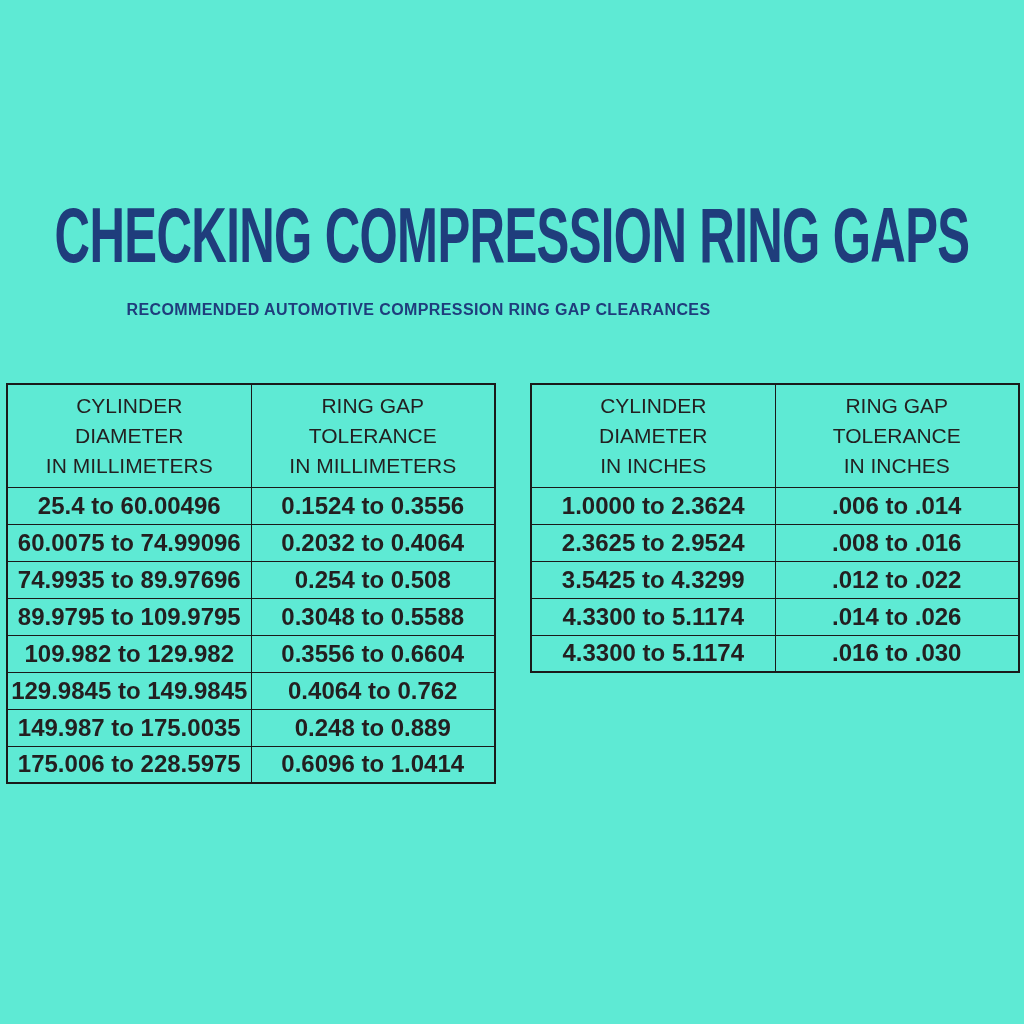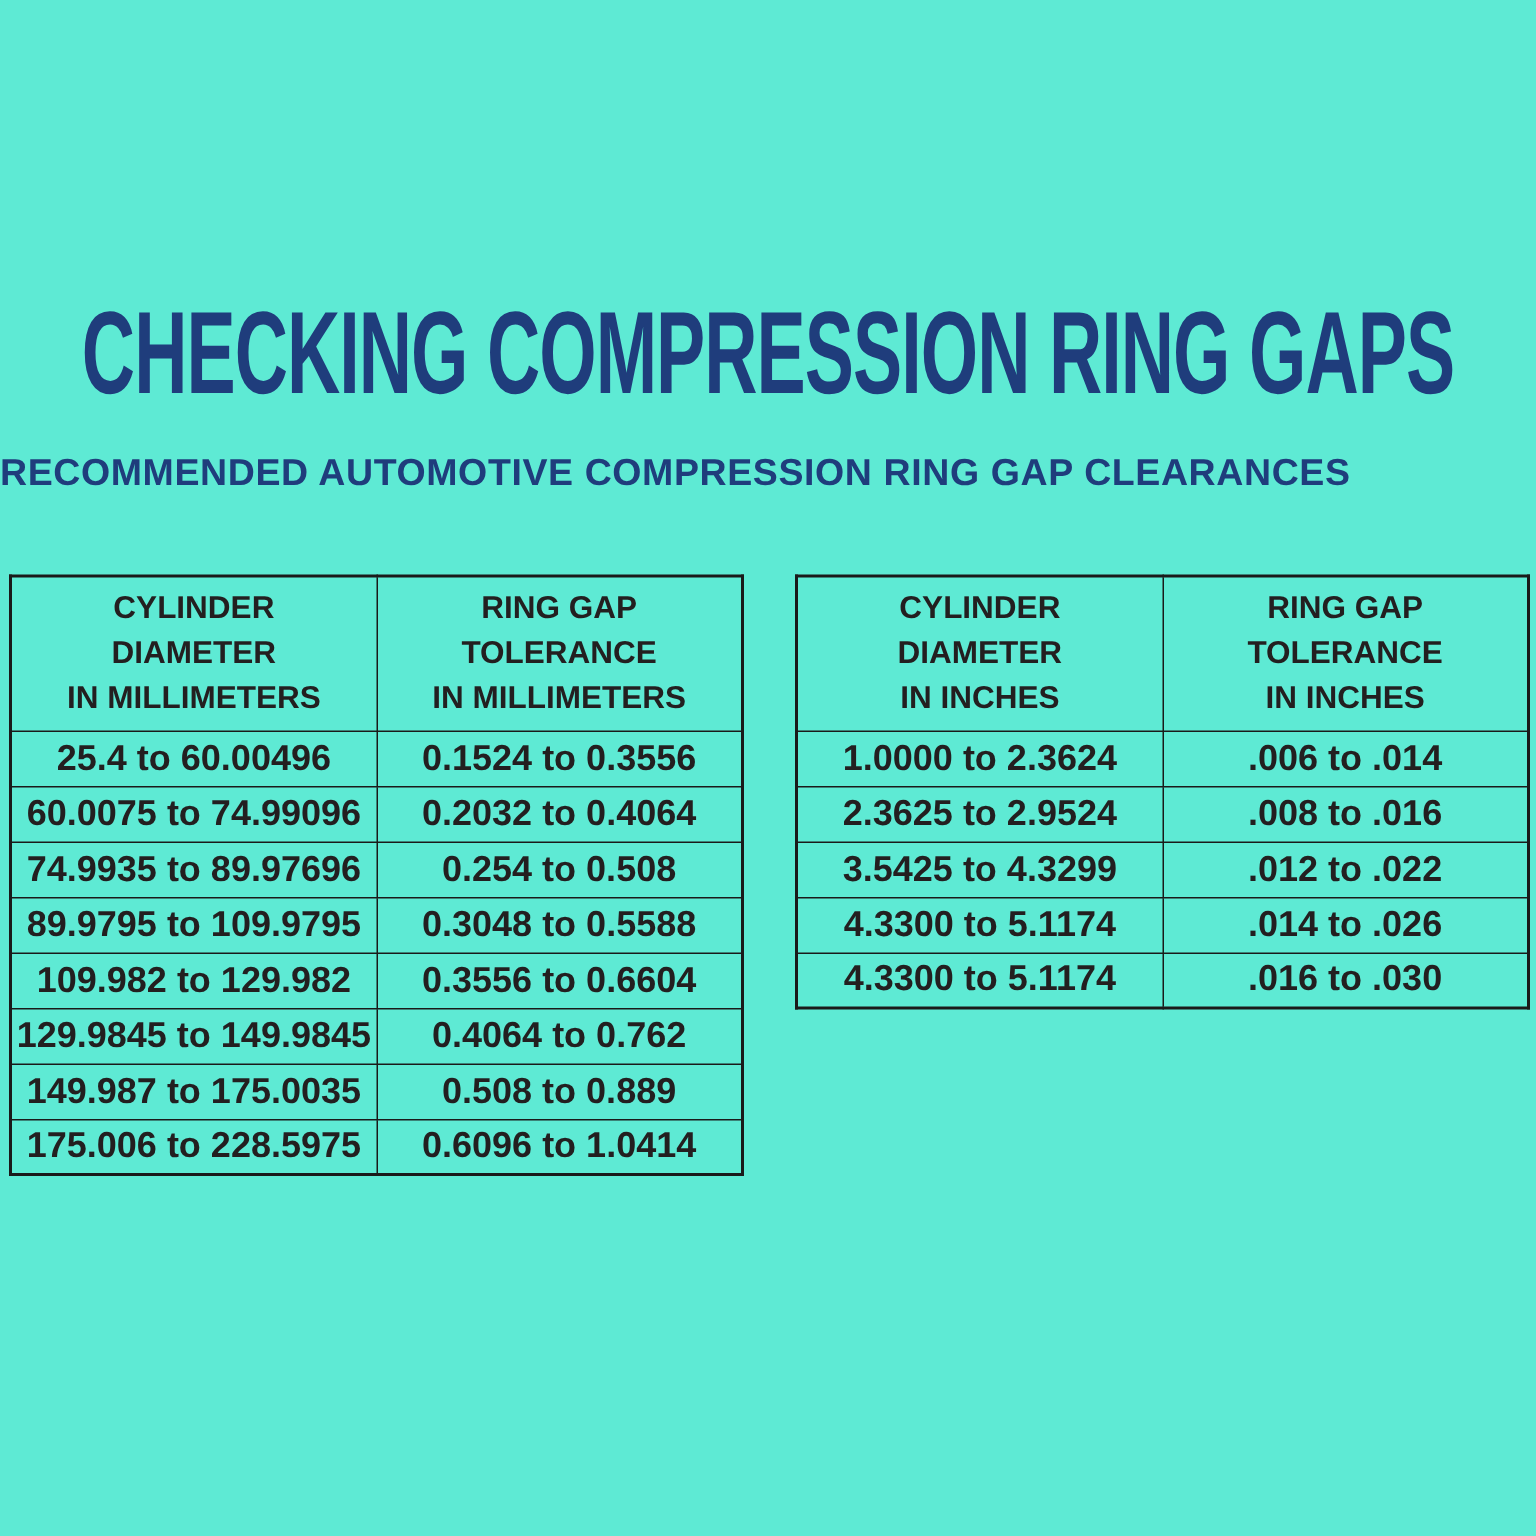--- a/index.html
+++ b/index.html
@@ -31,21 +31,21 @@
     transform-origin: center;
     letter-spacing: -1px;
     line-height: 1.0;
   }
   .subtitle {
     position: absolute;
     top: 301px;
     left: 0;
     width: 837px;
     text-align: center;
-    font-size: 25px;
+    font-size: 16px;
     font-weight: 700;
     color: #1f3d7c;
     letter-spacing: 0.4px;
     white-space: nowrap;
   }
   .gap-table {
     position: absolute;
     top: 383px;
     border-collapse: collapse;
     table-layout: fixed;
@@ -53,21 +53,21 @@
     border: 2px solid #1a1a1a;
     color: #231f20;
   }
   .gap-table.metric { left: 6px; }
   .gap-table.inches { left: 530px; }
   .gap-table th {
     border: 1.5px solid #1a1a1a;
     height: 103px;
     width: 50%;
     font-size: 21px;
-    font-weight: 700;
+    font-weight: 400;
     line-height: 30px;
     text-align: center;
     vertical-align: middle;
     white-space: pre-line;
   }
   .gap-table td {
     border: 1.5px solid #1a1a1a;
     height: 37px;
     font-size: 24px;
     font-weight: 700;
@@ -115,21 +115,21 @@
       <tr>
         <td>109.982 to 129.982</td>
         <td>0.3556 to 0.6604</td>
       </tr>
       <tr>
         <td>129.9845 to 149.9845</td>
         <td>0.4064 to 0.762</td>
       </tr>
       <tr>
         <td>149.987 to 175.0035</td>
-        <td>0.508 to 0.889</td>
+        <td>0.248 to 0.889</td>
       </tr>
       <tr>
         <td>175.006 to 228.5975</td>
         <td>0.6096 to 1.0414</td>
       </tr>
     </tbody>
   </table>
 
   <table class="gap-table inches">
     <thead>

